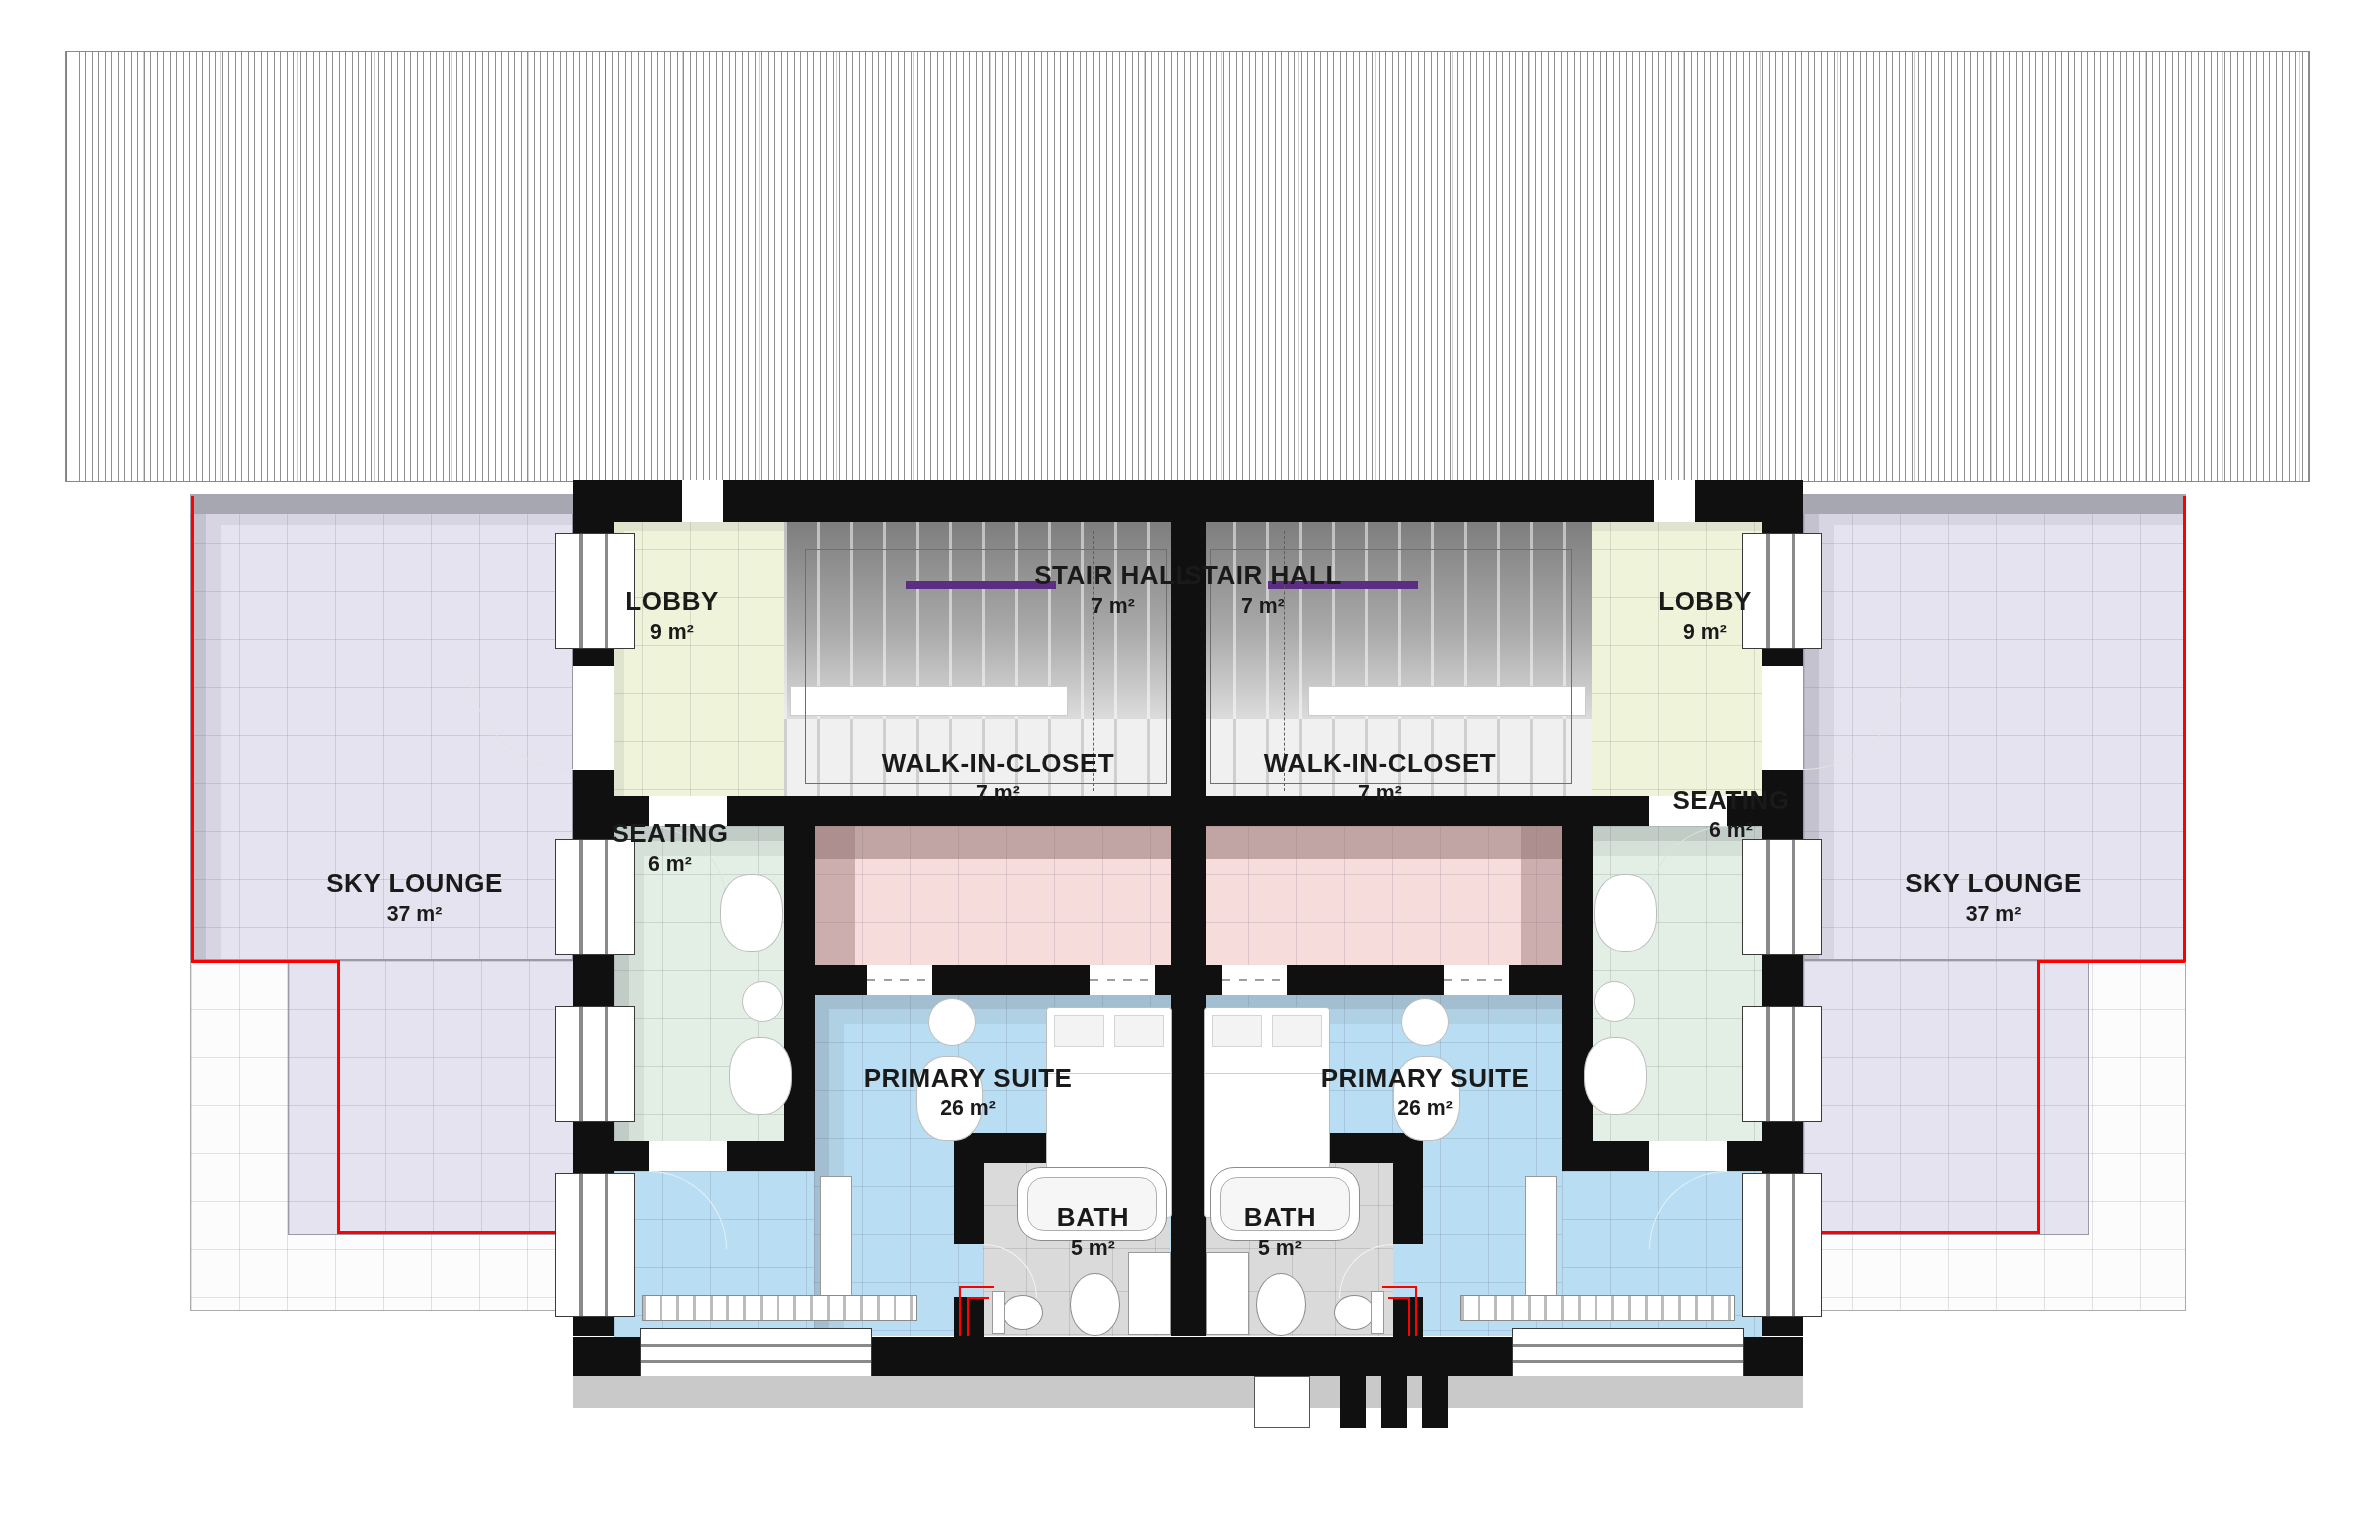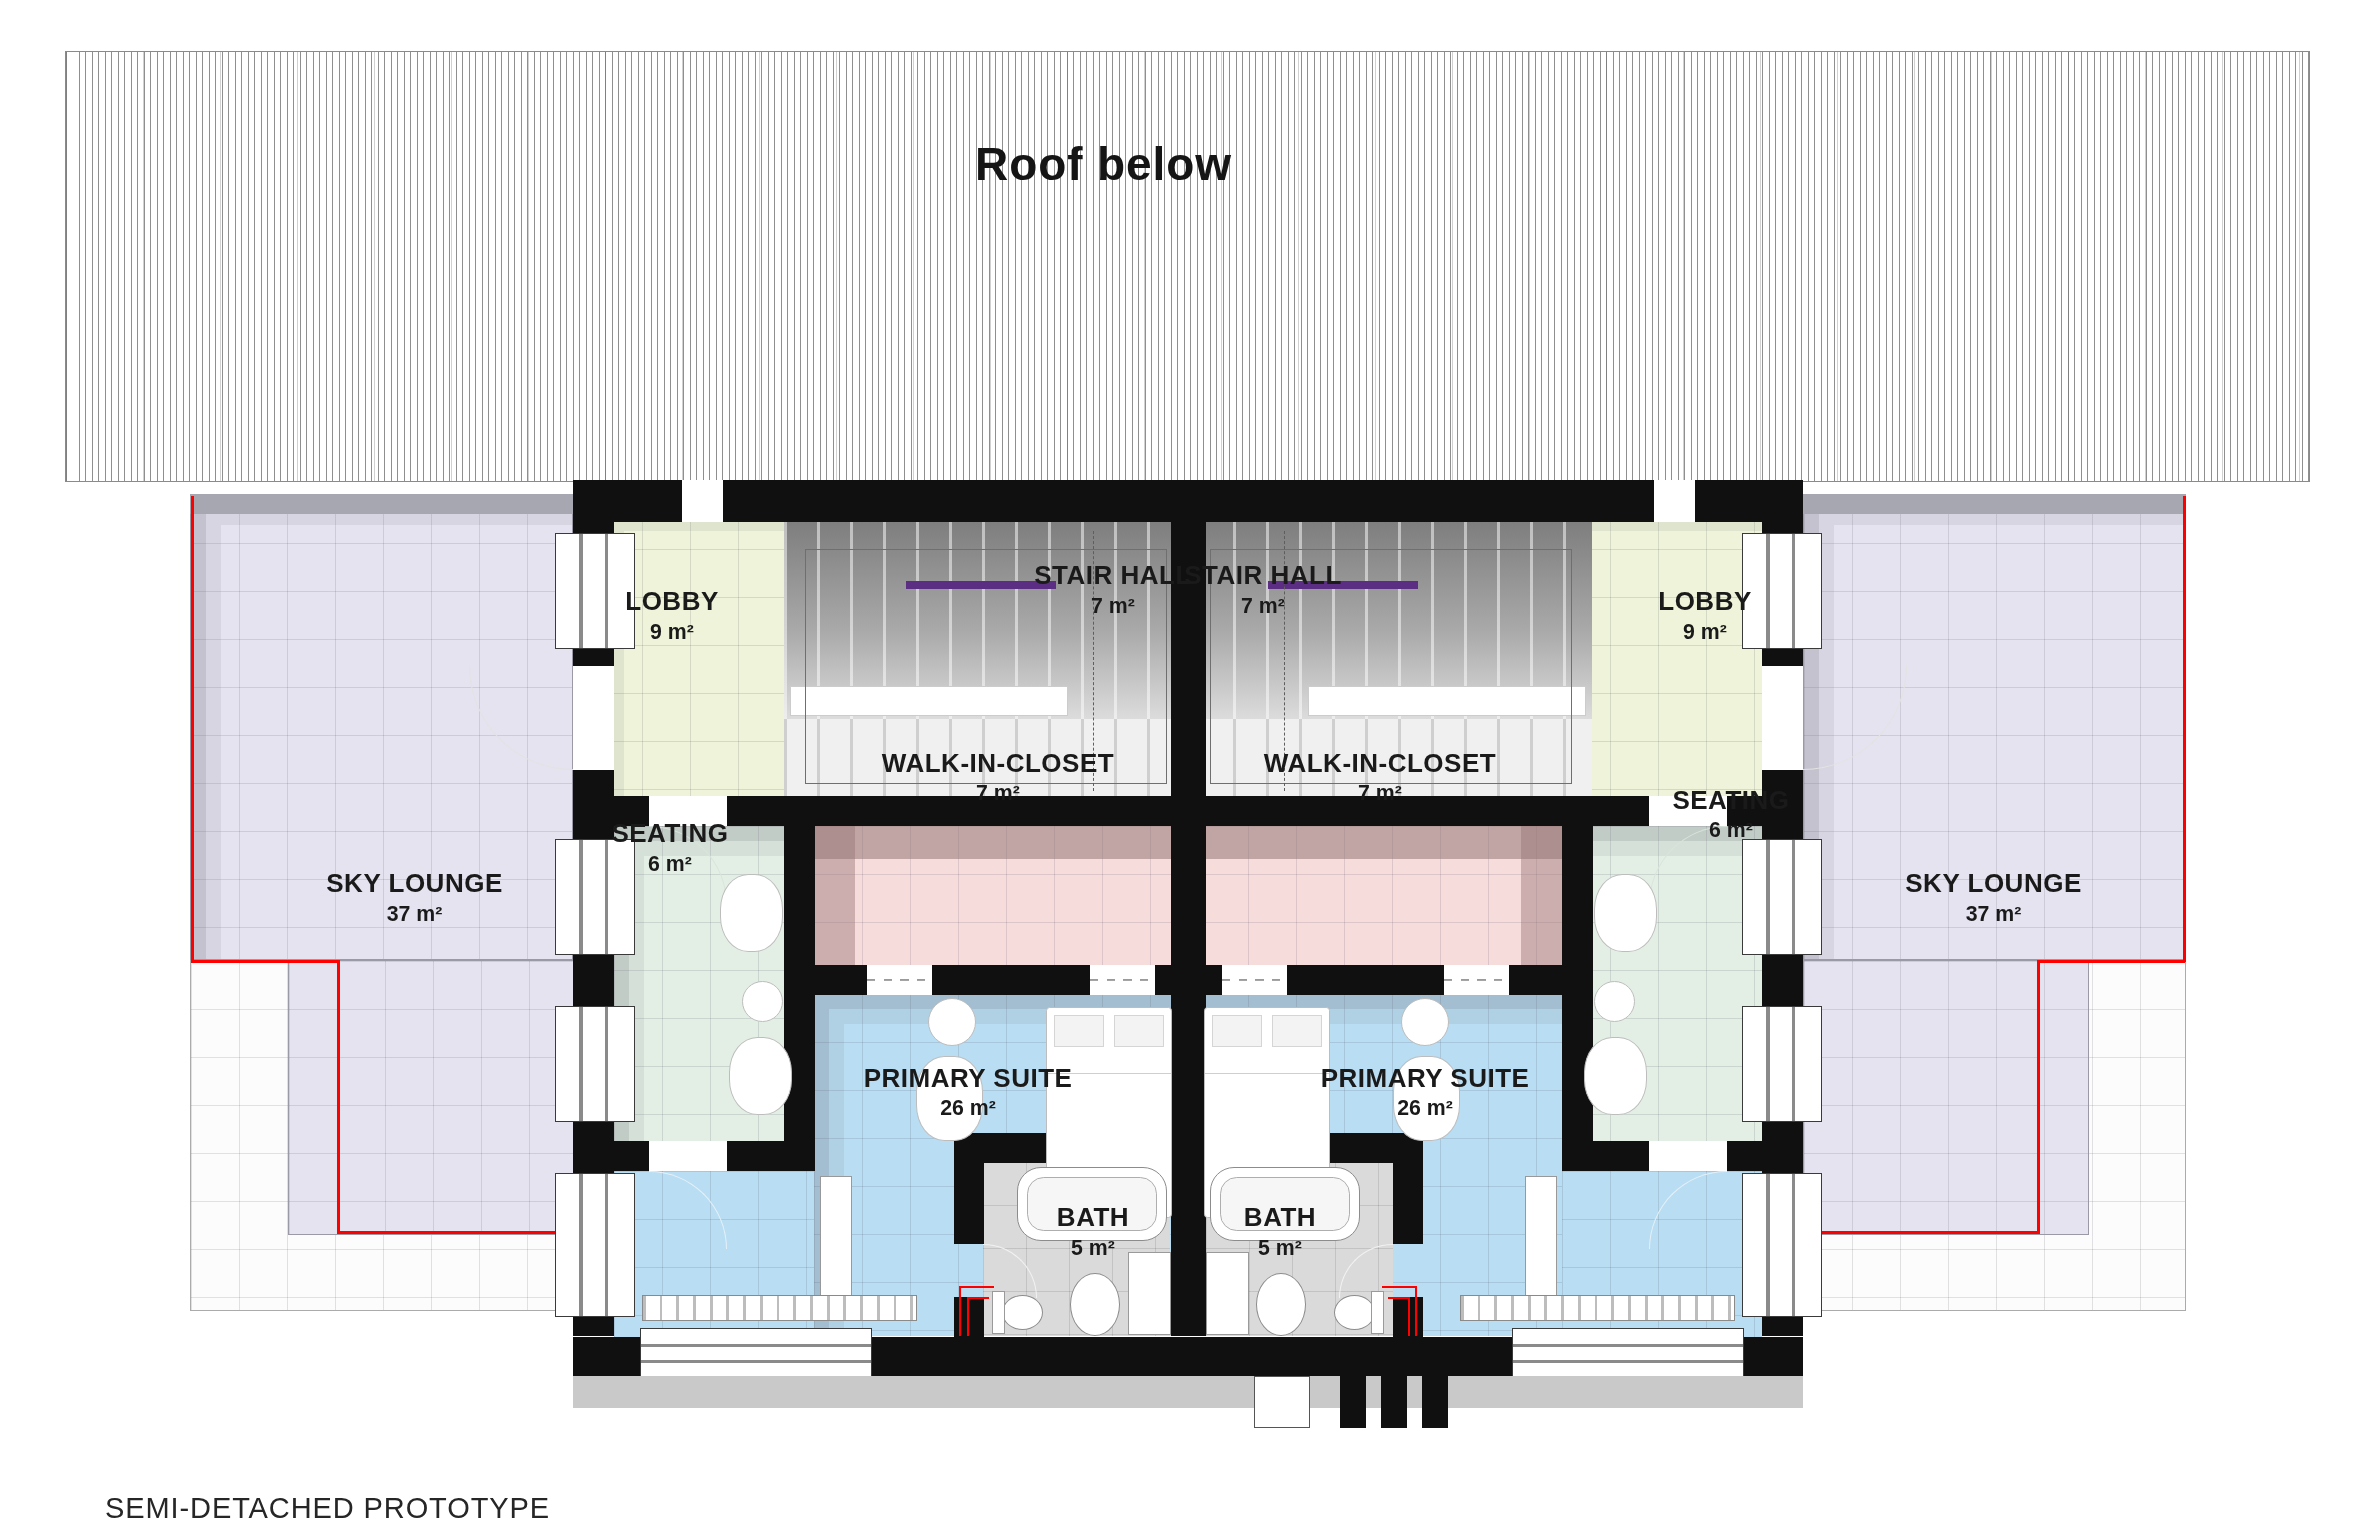--- a/index.html
+++ b/index.html
@@ -71,21 +71,20 @@
   .eave { position:absolute; background:#a7a7b1; }
   .title { position:absolute; font-weight:700; font-size:45px; letter-spacing:0.9px; color:#1c1c1c; }
   .subtitle { position:absolute; font-weight:400; font-size:29px; letter-spacing:0.9px; color:#262626; }
 </style>
 </head>
 <body>
 
 <div id="canvas">
 
   <div class="abs roof" style="left:65px;top:51px;width:2245px;height:431px;"></div>
-  <div class="abs roof-label" style="left:890px;top:137px;width:427px;">Roof below</div>
 
   <div class="abs apron tile" style="left:190px;top:960px;width:383px;height:351px;"></div>
   <div class="abs apron tile" style="left:1803px;top:960px;width:383px;height:351px;"></div>
 
   <div class="abs sky tile shade" style="left:190px;top:494px;width:383px;height:466px;"></div>
   <div class="abs sky tile" style="left:288px;top:960px;width:286px;height:275px;"></div>
   <div class="abs sky tile shade" style="left:1803px;top:494px;width:383px;height:466px;"></div>
   <div class="abs sky tile" style="left:1803px;top:960px;width:286px;height:275px;"></div>
 
   <div class="eave" style="left:190px;top:494px;width:383px;height:20.4px;"></div>
@@ -271,16 +270,15 @@
   <div class="room-label rname" style="left:829px;top:1063px;width:278px;">PRIMARY SUITE</div>
   <div class="room-label rarea" style="left:829px;top:1096px;width:278px;">26 m²</div>
   <div class="room-label rname" style="left:1286px;top:1063px;width:278px;">PRIMARY SUITE</div>
   <div class="room-label rarea" style="left:1286px;top:1096px;width:278px;">26 m²</div>
 
   <div class="room-label rname" style="left:1000px;top:1202px;width:186px;">BATH</div>
   <div class="room-label rarea" style="left:1000px;top:1236px;width:186px;">5 m²</div>
   <div class="room-label rname" style="left:1187px;top:1202px;width:186px;">BATH</div>
   <div class="room-label rarea" style="left:1187px;top:1236px;width:186px;">5 m²</div>
 
-  <div class="subtitle" style="left:105px;top:1492px;">SEMI-DETACHED PROTOTYPE</div>
 
 </div>
 
 
 </body></html>

